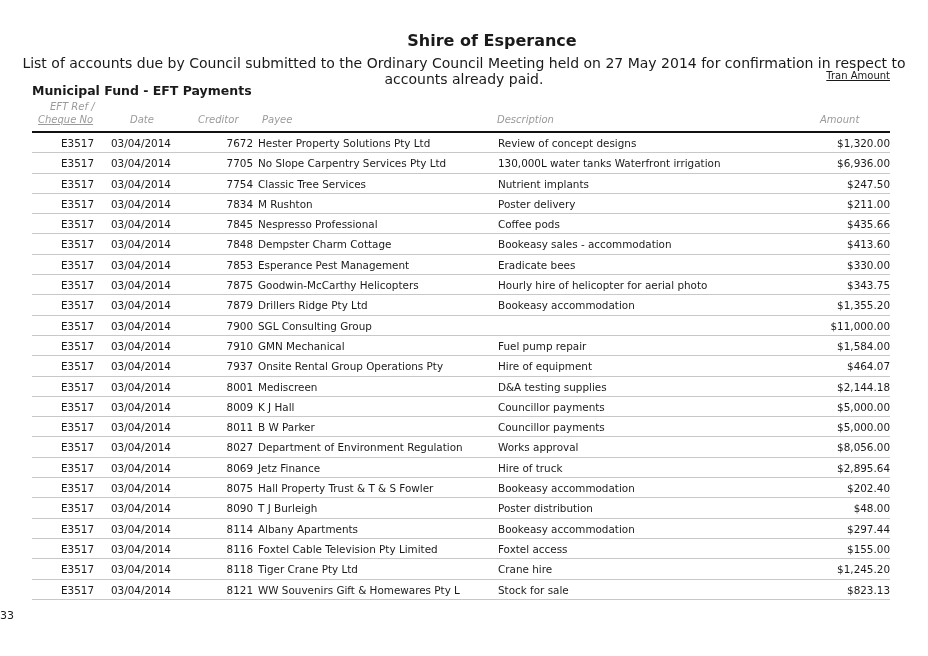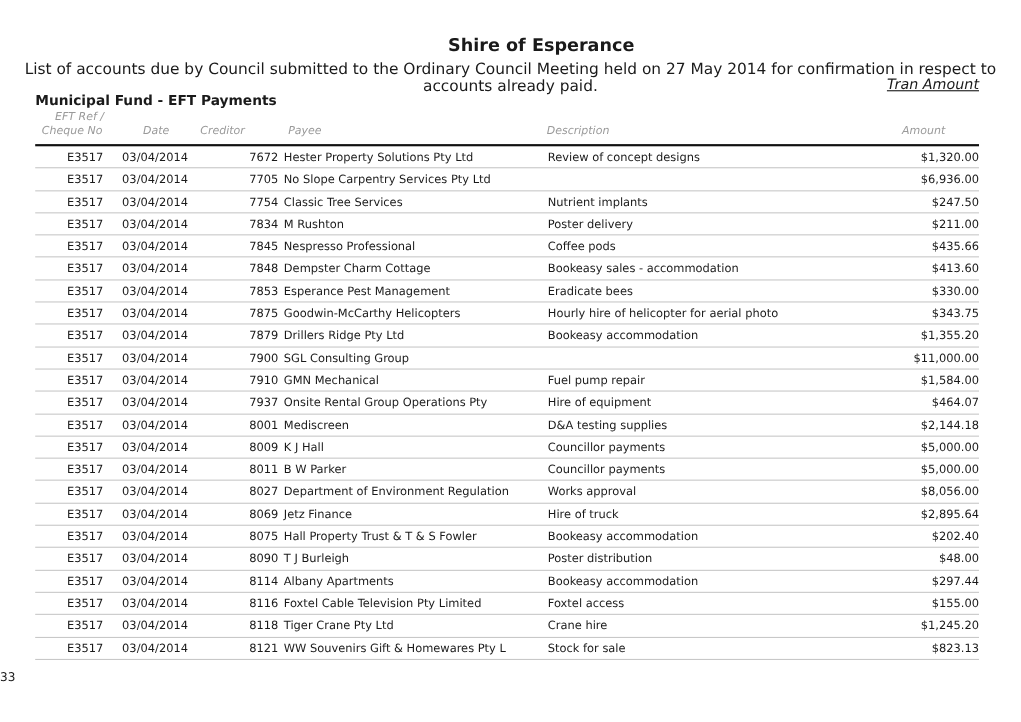--- a/index.html
+++ b/index.html
@@ -2,22 +2,22 @@
 <html><head>
 <meta charset="utf-8">
 <style>
   html, body { margin: 0; padding: 0; background: #ffffff; }
   body { width: 928px; height: 656px; position: relative; overflow: hidden;
          font-family: "DejaVu Sans", sans-serif; color: #1a1a1a; }
   .title { position: absolute; top: 31px; left: 0; width: 928px; text-align: center;
            font-weight: bold; font-size: 16px; margin-left: 28px; }
   .subtitle { position: absolute; top: 55px; left: 0; width: 928px; text-align: center;
               font-size: 14px; }
-  .tran-amount { position: absolute; top: 70px; right: 38px; font-size: 13px;
-                 text-decoration: underline; font-style: italic; }
+  .tran-amount { position: absolute; top: 70px; right: 38px; font-size: 10px;
+                 text-decoration: underline; }
   .section-title { position: absolute; top: 83px; left: 32px; font-weight: bold; font-size: 12.5px; }
   .col-hdr { position: absolute; font-size: 10px; font-style: italic; color: #9a9a9a; }
   .hdr-rule { position: absolute; top: 131px; left: 32px; width: 858px; height: 2px; background: #111; }
   .rows { position: absolute; top: 133px; left: 32px; width: 858px; }
   .row { position: relative; height: 19.3px; border-bottom: 1px solid #c8c8c8; font-size: 10.4px; }
   .row span { position: absolute; top: 4px; white-space: nowrap; }
   .c-ref { left: 0; width: 62px; text-align: right; }
   .c-date { left: 79px; }
   .c-cred { left: 160px; width: 61px; text-align: right; }
   .c-payee { left: 226px; }
@@ -27,43 +27,44 @@
 </style>
 </head>
 <body>
 
 <div class="title">Shire of Esperance</div>
 <div class="subtitle">List of accounts due by Council submitted to the Ordinary Council Meeting held on 27 May 2014 for confirmation in respect to accounts already paid.</div>
 <div class="tran-amount">Tran Amount</div>
 <div class="section-title">Municipal Fund - EFT Payments</div>
 
 <div class="col-hdr" style="top:101px; left:50px;">EFT Ref /</div>
-<div class="col-hdr" style="top:114px; left:38px;">Cheque No</div>
+<div class="col-hdr" style="top:114px; left:38px;text-decoration:underline;">Cheque No</div>
 <div class="col-hdr" style="top:114px; left:130px;">Date</div>
-<div class="col-hdr" style="top:114px; left:182px;">Creditor</div>
+<div class="col-hdr" style="top:114px; left:198px;">Creditor</div>
 <div class="col-hdr" style="top:114px; left:262px;">Payee</div>
 <div class="col-hdr" style="top:114px; left:497px;">Description</div>
 <div class="col-hdr" style="top:114px; left:820px;">Amount</div>
 
 <div class="hdr-rule"></div>
 
 <div class="rows" id="rows">
     <div class="row">
       <span class="c-ref">E3517</span>
       <span class="c-date">03/04/2014</span>
       <span class="c-cred">7672</span>
       <span class="c-payee">Hester Property Solutions Pty Ltd</span>
       <span class="c-desc">Review of concept designs</span>
       <span class="c-amt">$1,320.00</span>
     </div>
     <div class="row">
       <span class="c-ref">E3517</span>
       <span class="c-date">03/04/2014</span>
       <span class="c-cred">7705</span>
       <span class="c-payee">No Slope Carpentry Services Pty Ltd</span>
+      <span class="c-desc">130,000L water tanks Waterfront irrigation</span>
       <span class="c-amt">$6,936.00</span>
     </div>
     <div class="row">
       <span class="c-ref">E3517</span>
       <span class="c-date">03/04/2014</span>
       <span class="c-cred">7754</span>
       <span class="c-payee">Classic Tree Services</span>
       <span class="c-desc">Nutrient implants</span>
       <span class="c-amt">$247.50</span>
     </div>

